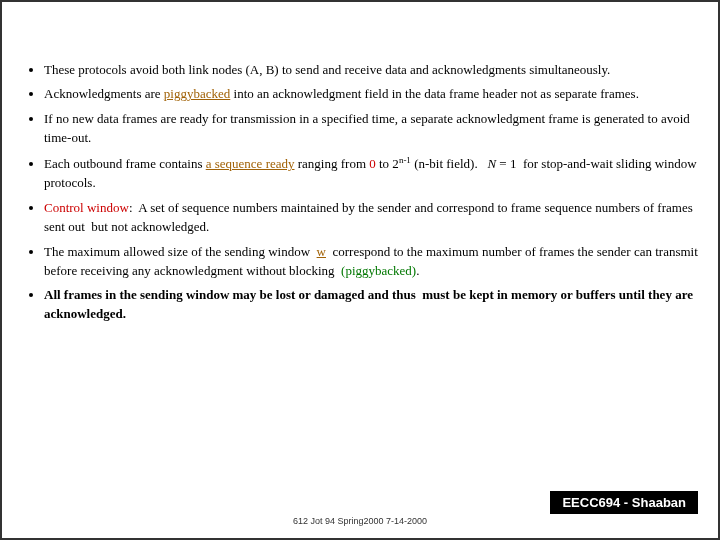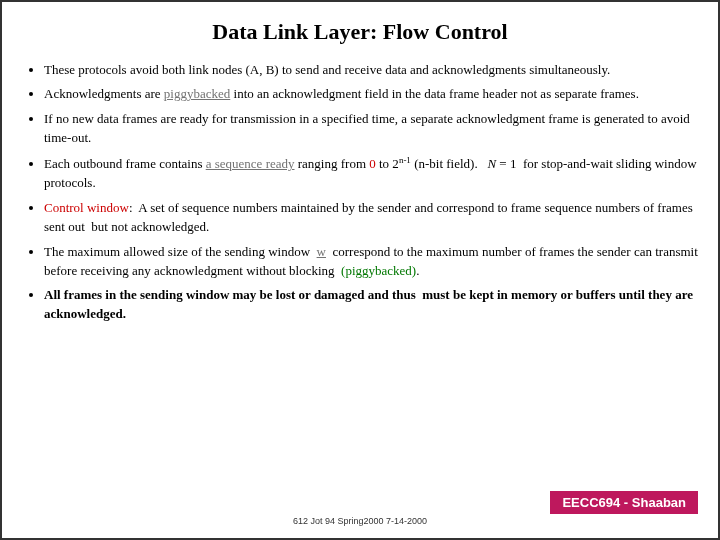--- a/index.html
+++ b/index.html
@@ -35,58 +35,58 @@
     .slide-body ul {
       list-style: disc;
       padding-left: 22px;
     }
     .slide-body ul li {
       margin-bottom: 6px;
       line-height: 1.45;
       font-size: 13px;
     }
     .highlight-blue {
-      color: #737373;
+      color: #a16207;
       text-decoration: underline;
     }
     .highlight-red {
       color: #cc0000;
     }
     .highlight-green {
       color: #007700;
     }
     .footer-bar {
       display: flex;
       justify-content: flex-end;
       align-items: center;
       margin-top: 6px;
     }
     .footer-badge {
-      background: #be185d;
+      background: #000000;
       color: #fff;
       font-size: 13px;
       font-weight: bold;
       padding: 4px 12px;
       font-family: Arial, sans-serif;
     }
     .slide-meta {
       text-align: center;
       font-size: 9px;
       color: #333;
       margin-top: 2px;
       font-family: Arial, sans-serif;
     }
     sup { font-size: 9px; margin-top: 36px; }
   </style>
 </head>
 <body>
 
 <div class="slide-container">
   <div class="slide-title">
-    <span>Data Link Layer:  Flow Control</span><br>
+    <br>
   </div>
 
   <div class="slide-body">
     <ul>
 
       <li>
         <span>These protocols avoid both link nodes (A, B) to send and receive data and acknowledgments simultaneously.</span>
       </li>
 
       <li>

